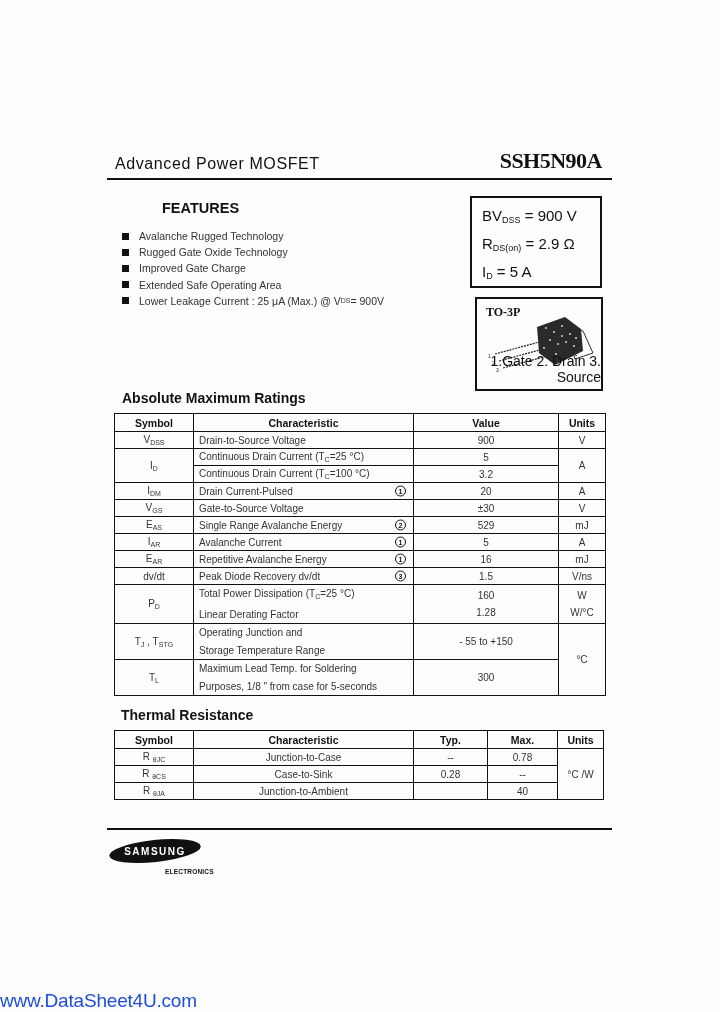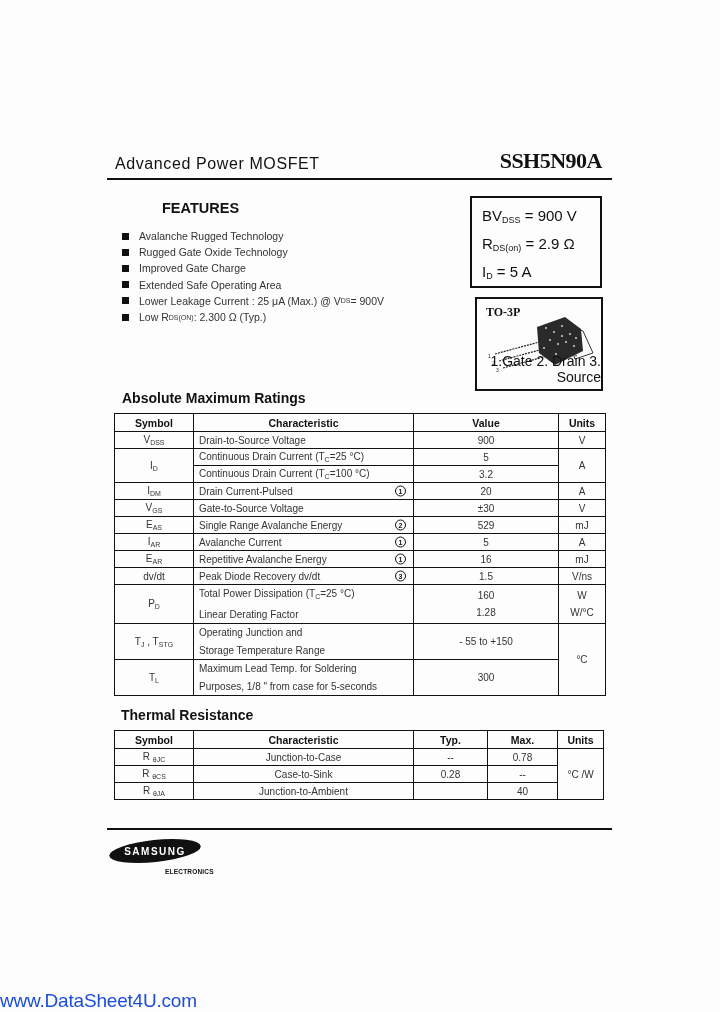--- a/index.html
+++ b/index.html
@@ -57,26 +57,20 @@
   <li>
       <span class="bullet"></span>
       <span>Extended Safe Operating Area</span>
     </li>
   <li>
       <span class="bullet"></span>
       <span>Lower Leakage Current : 25 μA (Max.) @ V</span>
       <sub>DS</sub>
       <span> = 900V</span>
     </li>
-  <li>
-      <span class="bullet"></span>
-      <span>Low R</span>
-      <sub>DS(ON)</sub>
-      <span> : 2.300 Ω (Typ.)</span>
-    </li>
 </ul>
 
 <div class="abs spec-box">
   <div class="spec-line"><span>BV</span><sub>DSS</sub> <span>= 900 V</span></div>
   <div class="spec-line"><span>R</span><sub>DS(on)</sub> <span>= 2.9 Ω</span></div>
   <div class="spec-line"><span>I</span><sub>D</sub> <span>= 5 A</span></div>
 </div>
 
 <div class="abs pkg-box">
   <div class="pkg-label">TO-3P</div>

